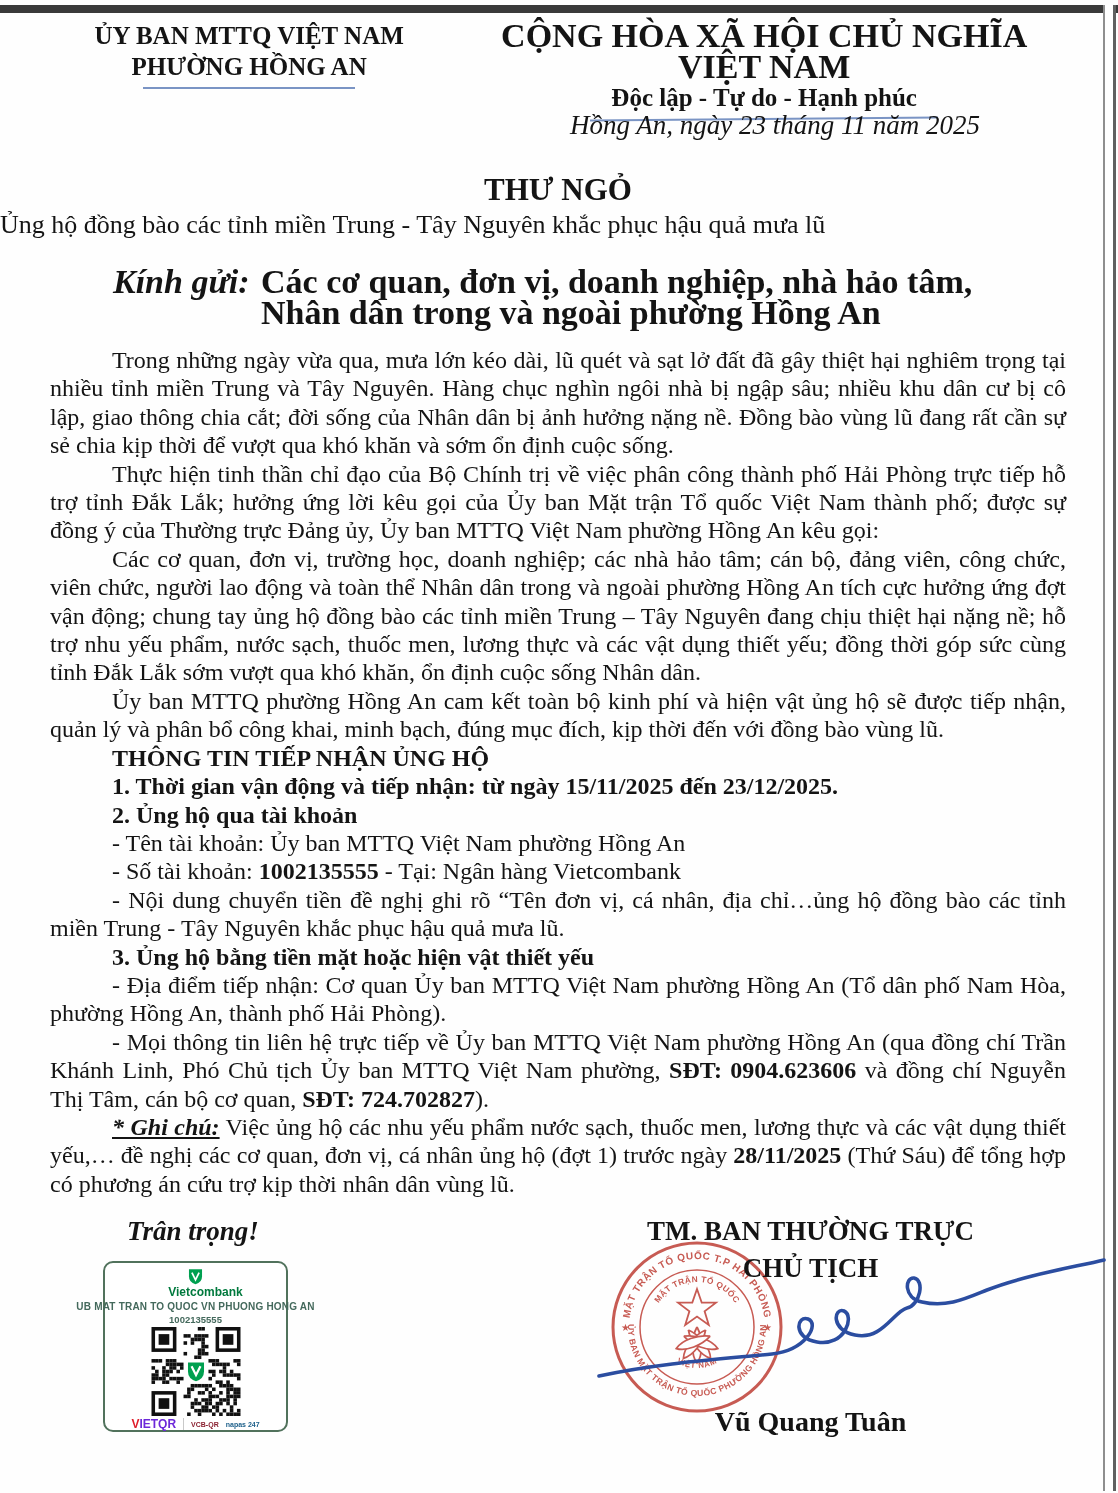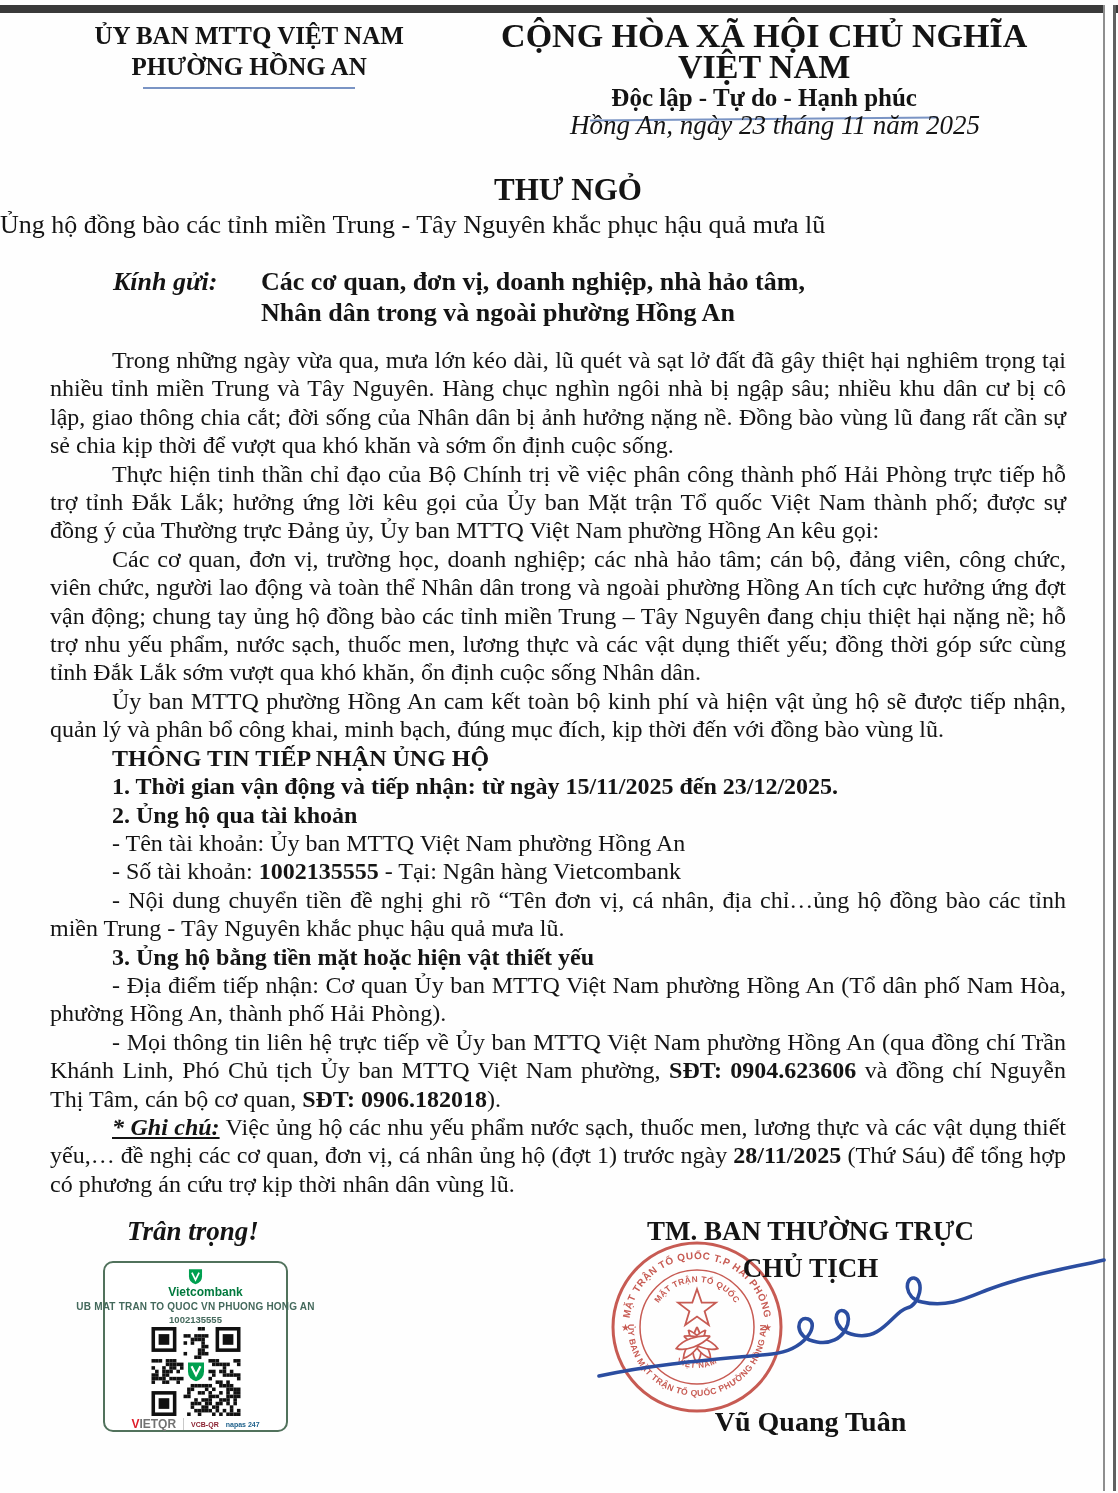--- a/index.html
+++ b/index.html
@@ -14,24 +14,24 @@
   .h-left{width:41%;text-align:center;font-weight:bold;font-size:25px;line-height:31px;}
   .h-right{width:59%;text-align:center;font-weight:bold;}
   .h-right .l1{font-size:34px;line-height:31px;}
   .h-right .l2{font-size:25px;line-height:31px;}
   .rule{height:0;border-top:2px solid #7a94c4;margin:5px auto 0;}
   .rule-left{width:212px;}
   .rule-right{width:348px;transform:rotate(-0.5deg);}
   .dateline{position:absolute;top:110px;left:540px;width:470px;text-align:center;
             font-style:italic;font-size:27px;}
   
-  .title{position:absolute;top:172px;left:16px;width:1080px;text-align:center;font-weight:bold;font-size:31px;padding-left:12px;}
+  .title{position:absolute;top:172px;left:6px;width:1080px;text-align:center;font-weight:bold;font-size:31px;padding-left:12px;}
   .subtitle{position:absolute;top:210px;left:0;width:1110px;font-weight:normal;font-size:26px;}
   
-  .salute{position:absolute;top:266px;left:113px;display:flex;font-size:26px;line-height:31px;}
+  .salute{position:absolute;top:266px;left:113px;display:flex;font-size:34px;line-height:31px;}
   .salute .lbl{font-weight:bold;font-style:italic;width:148px;}
   .salute .who{font-weight:bold;}
   
   .body{position:absolute;top:346px;left:50px;width:1016px;font-size:24px;line-height:28.4px;
         text-align:justify;}
   .body p{margin:0;text-indent:62px;}
   .body .b{font-weight:bold;}
   .note-lbl{font-weight:bold;font-style:italic;text-decoration:underline;}
   
   .regards{position:absolute;top:1216px;left:127px;font-size:27px;font-weight:bold;font-style:italic;}
@@ -47,21 +47,21 @@
            flex-direction:column;align-items:center;padding-top:5px;
            font-family:"Liberation Sans","DejaVu Sans",sans-serif;}
   .vcb-row{display:flex;flex-direction:column;align-items:center;line-height:1;}
   .vcb-name{color:#00793d;font-weight:bold;font-size:12px;margin-top:1px;margin-left:20px;}
   .qr-label{color:#44695c;font-weight:bold;font-size:10px;letter-spacing:.2px;margin-top:3px;white-space:nowrap;}
   .qr-number{color:#44695c;font-weight:bold;font-size:9.5px;margin-top:2px;}
   .qr-svg{margin-top:2px;}
   .qr-foot{display:flex;align-items:center;gap:7px;margin-top:2px;line-height:1;}
   .vietqr{font-size:12px;font-weight:bold;}
   .vietqr .v{color:#e01e2b;}
-  .vietqr .rest{color:#737373;}
+  .vietqr .rest{color:#6d28d9;}
   .qr-div{width:1px;height:12px;background:#c9c9c9;}
   .partner{font-size:7px;font-weight:bold;color:#8a2030;}
   .partner2{font-size:7px;font-weight:bold;color:#1c5f8a;}
 </style>
 </head>
 <body>
 
 <div class="page">
 
   <div class="scan-top"></div>
@@ -99,21 +99,21 @@
     <p>Các cơ quan, đơn vị, trường học, doanh nghiệp; các nhà hảo tâm; cán bộ, đảng viên, công chức, viên chức, người lao động và toàn thể Nhân dân trong và ngoài phường Hồng An tích cực hưởng ứng đợt vận động; chung tay ủng hộ đồng bào các tỉnh miền Trung – Tây Nguyên đang chịu thiệt hại nặng nề; hỗ trợ nhu yếu phẩm, nước sạch, thuốc men, lương thực và các vật dụng thiết yếu; đồng thời góp sức cùng tỉnh Đắk Lắk sớm vượt qua khó khăn, ổn định cuộc sống Nhân dân.</p>
     <p>Ủy ban MTTQ phường Hồng An cam kết toàn bộ kinh phí và hiện vật ủng hộ sẽ được tiếp nhận, quản lý và phân bổ công khai, minh bạch, đúng mục đích, kịp thời đến với đồng bào vùng lũ.</p>
     <p><span class="b">THÔNG TIN TIẾP NHẬN ỦNG HỘ</span></p>
     <p><span class="b">1. Thời gian vận động và tiếp nhận: từ ngày 15/11/2025 đến 23/12/2025.</span></p>
     <p><span class="b">2. Ủng hộ qua tài khoản</span></p>
     <p>- Tên tài khoản: Ủy ban MTTQ Việt Nam phường Hồng An</p>
     <p><span>- Số tài khoản: </span><span class="b">1002135555</span><span> - Tại: Ngân hàng Vietcombank</span></p>
     <p>- Nội dung chuyển tiền đề nghị ghi rõ “Tên đơn vị, cá nhân, địa chỉ…ủng hộ đồng bào các tỉnh miền Trung - Tây Nguyên khắc phục hậu quả mưa lũ.</p>
     <p><span class="b">3. Ủng hộ bằng tiền mặt hoặc hiện vật thiết yếu</span></p>
     <p>- Địa điểm tiếp nhận: Cơ quan Ủy ban MTTQ Việt Nam phường Hồng An (Tổ dân phố Nam Hòa, phường Hồng An, thành phố Hải Phòng).</p>
-    <p><span>- Mọi thông tin liên hệ trực tiếp về Ủy ban MTTQ Việt Nam phường Hồng An (qua đồng chí Trần Khánh Linh, Phó Chủ tịch Ủy ban MTTQ Việt Nam phường, </span><span class="b">SĐT: 0904.623606</span><span> và đồng chí Nguyễn Thị Tâm, cán bộ cơ quan, </span><span class="b">SĐT: 0906.182018</span><span>).</span></p>
+    <p><span>- Mọi thông tin liên hệ trực tiếp về Ủy ban MTTQ Việt Nam phường Hồng An (qua đồng chí Trần Khánh Linh, Phó Chủ tịch Ủy ban MTTQ Việt Nam phường, </span><span class="b">SĐT: 0904.623606</span><span> và đồng chí Nguyễn Thị Tâm, cán bộ cơ quan, </span><span class="b">SĐT: 724.702827</span><span>).</span></p>
     <p><span class="note-lbl">* Ghi chú:</span><span> Việc ủng hộ các nhu yếu phẩm nước sạch, thuốc men, lương thực và các vật dụng thiết yếu,… đề nghị các cơ quan, đơn vị, cá nhân ủng hộ (đợt 1) trước ngày </span><span class="b">28/11/2025</span><span> (Thứ Sáu) để tổng hợp có phương án cứu trợ kịp thời nhân dân vùng lũ.</span></p>
   </div>
 
   <div class="regards">Trân trọng!</div>
 
   <div class="sign-block">
     <div>TM. BAN THƯỜNG TRỰC</div>
     <div>CHỦ TỊCH</div>
   </div>
 

